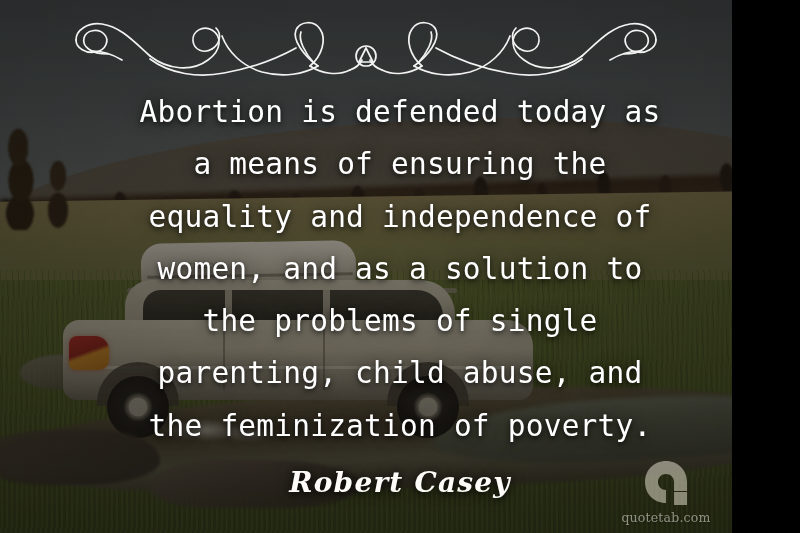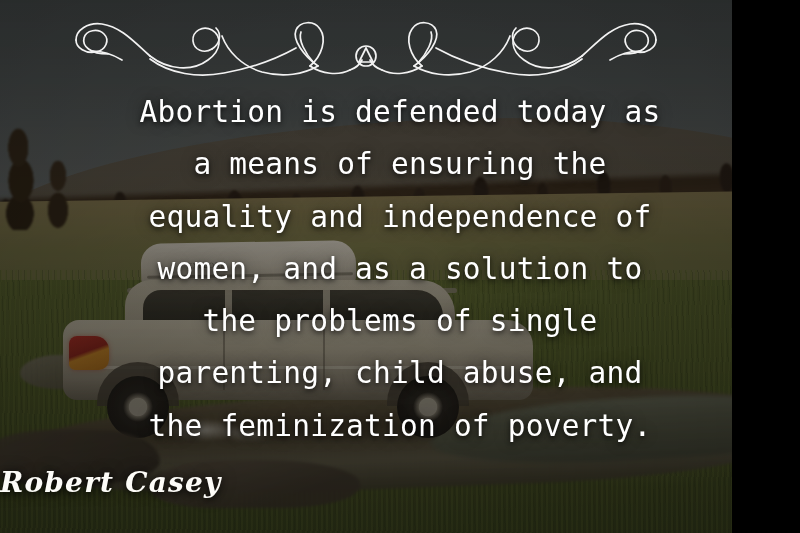--- a/index.html
+++ b/index.html
@@ -231,20 +231,21 @@
     line-height:52.3px;
     color:#ffffff;
     letter-spacing:.2px;
     text-shadow:0 2px 5px rgba(0,0,0,.70), 0 0 16px rgba(0,0,0,.45);
     white-space:pre-line;
   }
 
   
   .author {
     position:absolute; left:0; top:466px; width:800px;
+    text-align:center;
     font-family:"DejaVu Serif", serif;
     font-style:italic;
     font-weight:700;
     font-size:28px;
     letter-spacing:1.2px;
     color:#fdfcf8;
     text-shadow:0 2px 6px rgba(0,0,0,.72), 0 0 14px rgba(0,0,0,.5);
   }
 
   
@@ -354,14 +355,23 @@
   <div class="quote">Abortion is defended today as
 a means of ensuring the
 equality and independence of
 women, and as a solution to
 the problems of single
 parenting, child abuse, and
 the feminization of poverty.</div>
 
   <div class="author">Robert Casey</div>
 
+  <div class="watermark">
+    <div class="wm-logo">
+      <svg viewBox="0 0 50 50" xmlns="http://www.w3.org/2000/svg">
+        <path d="M25 3 C13 3 4 12 4 24 C4 36 13 45 25 45 L25 32 C20.5 32 17 28.5 17 24 C17 19.5 20.5 16 25 16 C29.5 16 33 19.5 33 24 L33 33 L46 33 L46 24 C46 12 37 3 25 3 Z" fill="#ded9c8"></path>
+        <rect x="33" y="34" width="13" height="13" fill="#ded9c8"></rect>
+      </svg>
+    </div>
+    <div class="wm-text">quotetab.com</div>
+  </div>
 
 </div>
 
 </body></html>

